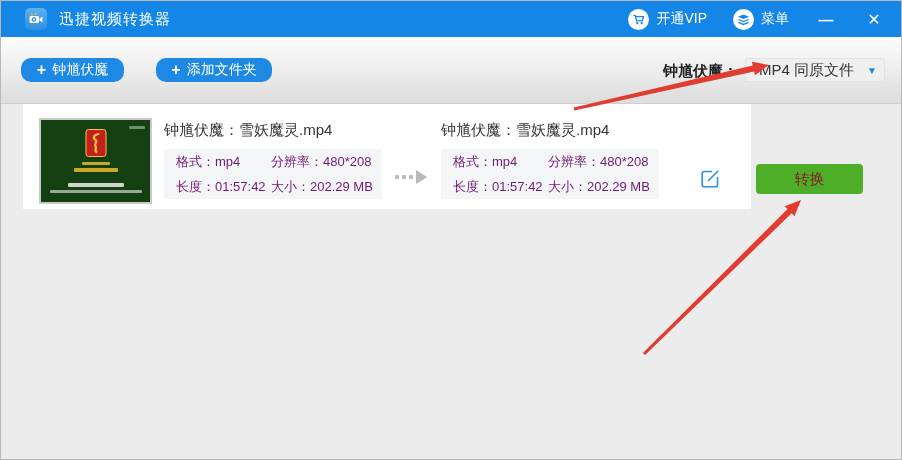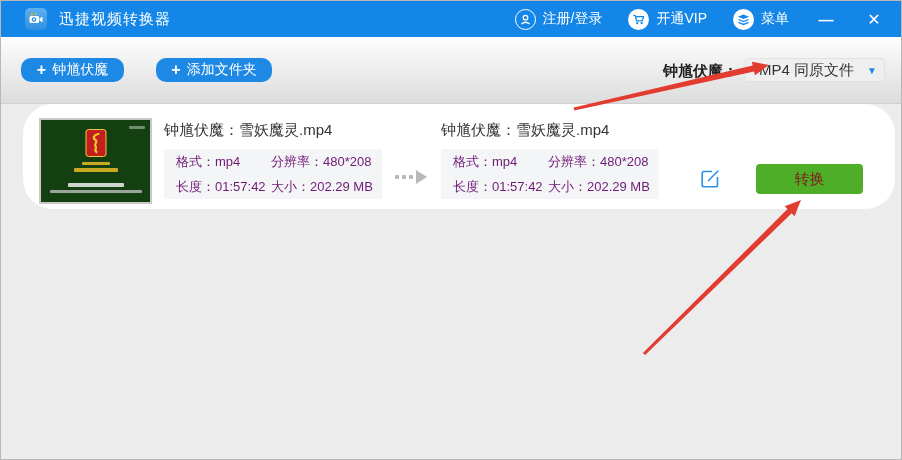--- a/index.html
+++ b/index.html
@@ -44,23 +44,22 @@
   .fmt-label { position:absolute; right:165px; top:25px; font-size:15px; font-weight:bold; color:#222; }
   .fmt-select {
     position:absolute; right:18px; top:21px; width:140px; height:24px;
     background:#efefef; border:1px solid #e2e2e2; border-radius:2px;
     display:flex; align-items:center; cursor:pointer;
   }
   .fmt-value { flex:1; text-align:center; font-size:15px; color:#333; }
   .fmt-caret { color:#1e88e5; font-size:10px; margin-right:7px; }
   
   .file-row {
-    position:absolute; left:22px; top:103px; width:872px; height:105px;
+    position:absolute; left:22px; top:103px; width:728px; height:105px;
     background:#fff;
-    border-radius:30px;
   }
   .thumb {
     position:absolute; left:16px; top:14px; width:113px; height:86px;
     background:#143f10; border:2px solid #c9c9c9; overflow:hidden;
   }
   .thumb-emblem {
     position:absolute; left:50%; top:9px; transform:translateX(-50%);
     width:21px; height:28px; background:#c41f1f; border:1px solid #e8c93c; border-radius:3px;
     display:flex; align-items:center; justify-content:center;
   }
@@ -98,29 +97,20 @@
       <path d="M11.5 7.5 L14.5 5.8 V11.2 L11.5 9.5 Z" fill="#fff"></path>
       <circle cx="6" cy="8.5" r="2.3" fill="#2e8fdf"></circle>
       <circle cx="6" cy="8.5" r="1.1" fill="#fff"></circle>
       <circle cx="4" cy="3.5" r="1.2" fill="#f6a623"></circle>
       <circle cx="7.5" cy="2.8" r="0.9" fill="#f6d523"></circle>
     </svg>
   </div>
   <div class="app-title">迅捷视频转换器</div>
 
   <div class="tb-right">
-    <div class="tb-item">
-      <span class="tb-circle-outline">
-        <svg width="13" height="13" viewBox="0 0 14 14">
-          <circle cx="7" cy="5" r="2.4" fill="none" stroke="#fff" stroke-width="1.4"></circle>
-          <path d="M2.5 12 Q7 7.8 11.5 12" fill="none" stroke="#fff" stroke-width="1.4"></path>
-        </svg>
-      </span>
-      <span>注册/登录</span>
-    </div>
     <div class="tb-item">
       <span class="tb-circle">
         <svg width="13" height="13" viewBox="0 0 14 14">
           <path d="M1.5 2.5 H3.5 L5 8.5 H11 L12.5 4 H4" fill="none" stroke="#1386e8" stroke-width="1.4" stroke-linejoin="round"></path>
           <circle cx="5.6" cy="11" r="1.2" fill="#1386e8"></circle>
           <circle cx="10.4" cy="11" r="1.2" fill="#1386e8"></circle>
         </svg>
       </span>
       <span>开通VIP</span>
     </div>

